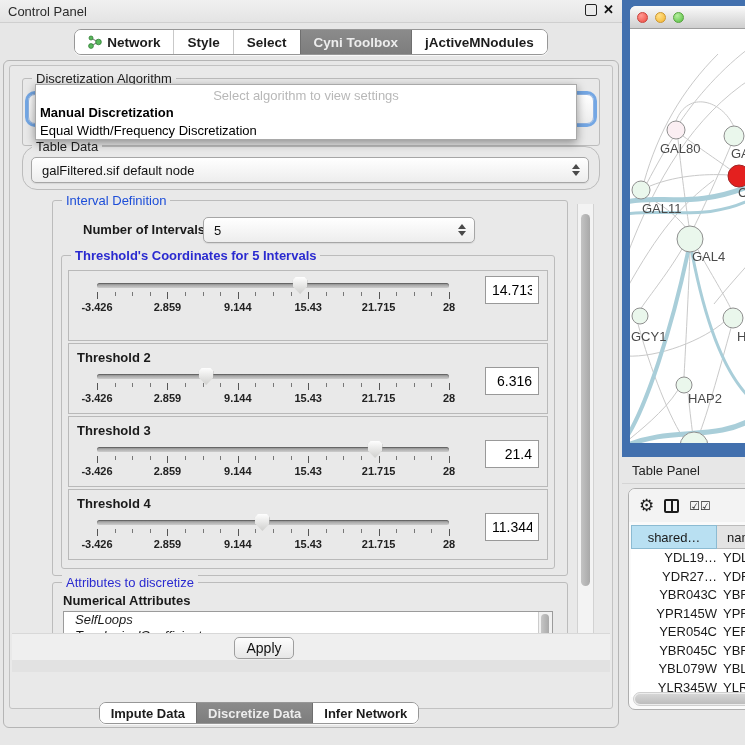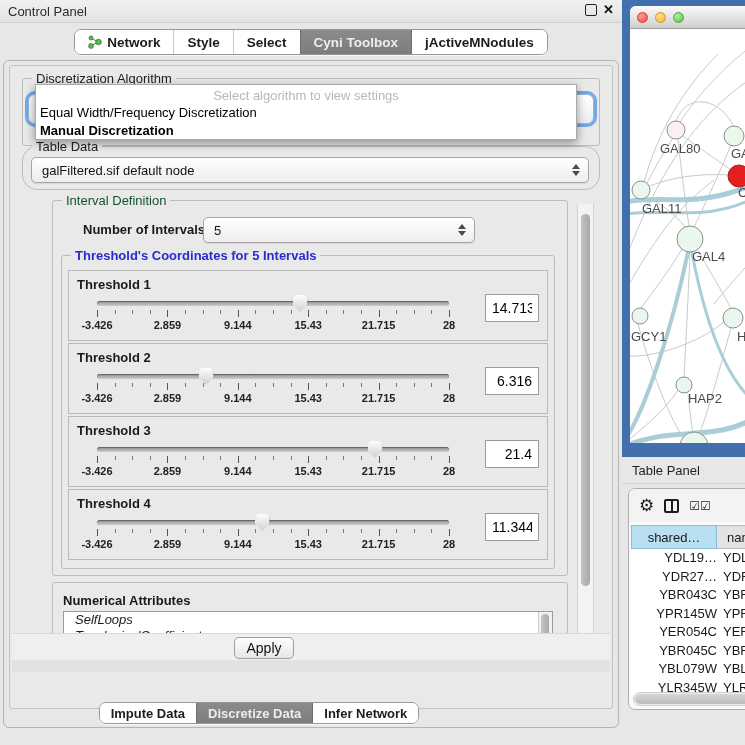--- a/index.html
+++ b/index.html
@@ -24,21 +24,21 @@
   .segbar .seg.dark + .seg{border-left:1px solid #6f6f6f;}
   .top-tabs{position:absolute;top:29px;left:0;right:0;display:flex;justify-content:center;}
   
   .outer-box{position:absolute;left:3px;top:60px;width:614px;height:666px;
     border:1px solid #b5b5b5;border-radius:6px;background:#e7e7e7;}
   .inner-box{position:absolute;left:5px;top:4px;width:602px;height:642px;
     border:1px solid #c2c2c2;border-radius:3px;background:#e9e9e9;}
   .group{position:absolute;border:1px solid #bcbcbc;border-radius:3px;}
   .group > .legend{position:absolute;top:-8px;left:9px;background:#e9e9e9;
     padding:0 4px;font-size:13px;font-weight:normal;}
-  .legend.green{color:#14532d;}
+  .legend.green{color:#1d4ed8;}
   .legend.blue{color:#2a2ad0;}
   .legend.plain{color:#222;}
   .disc-group{left:12px;top:12px;right:12px;height:66px;}
   .td-group{left:12px;top:80px;right:12px;height:42px;border-radius:15px;}
   .combo{position:absolute;border:1px solid #a6a6a6;border-radius:5px;
     background:linear-gradient(#ffffff,#ededed);display:flex;align-items:center;
     font-size:13px;color:#111;padding-left:10px;box-shadow:0 1px 1px rgba(0,0,0,.08);gap:32px;}
   .updown{margin-left:auto;margin-right:8px;display:flex;flex-direction:column;gap:2px;align-items:center;}
   .updown i{width:0;height:0;border-left:4px solid transparent;border-right:4px solid transparent;}
   .updown i.up{border-bottom:5px solid #4a4a4a;}
@@ -216,21 +216,20 @@
                     <i class="up"></i>
                     <i class="dn"></i>
                   </span>
               </div>
             </div>
 
             <div class="thr-group">
               <span class="legend">Threshold's Coordinates for 5 Intervals</span>
               <div class="thr-list" id="thrList">
   <div class="thr-box">
-    <div class="thr-label">Threshold 1</div>
     <div class="thr-row">
       <div class="slider">
         <div class="track"></div>
         <div class="thumb" style="left: 57.7%;"></div>
         <div class="ticks">
                           <i class="major" style="left: 0%;"></i>
                           <i style="left: 5%;"></i>
                           <i style="left: 10%;"></i>
                           <i style="left: 15%;"></i>
                           <i class="major" style="left: 20%;"></i>
@@ -387,20 +386,21 @@
                         </div>
       </div>
       <input class="thr-value" readonly="" value="11.344" style="">
     </div>
   </div>
 </div>
             </div>
           </div>
 
           <div class="group attrs-group">
+            <span class="legend blue">Attributes to discretize</span>
             <div class="attrs-title">Numerical Attributes</div>
             <div class="listbox" id="attrList">
               <div class="attr-item">SelfLoops</div>
                 <div class="attr-item">TopologicalCoefficient</div>
                 <div class="attr-item">BetweennessCentrality</div>
                 <div class="list-vscroll">
                   <div class="lthumb"></div>
                 </div>
             </div>
           </div>
@@ -427,22 +427,22 @@
               <span>Infer Network</span>
             </div>
           </div>
       </div>
     </div>
 
     <div class="alg-combo"></div>
 
     <div class="popup">
       <div class="prompt">Select algorithm to view settings</div>
+      <div class="opt boldopt">Manual Discretization</div>
       <div class="opt">Equal Width/Frequency Discretization</div>
-      <div class="opt boldopt">Manual Discretization</div>
     </div>
   </div>
 
   <div class="net-window">
     <div class="net-inner">
       <div class="net-titlebar">
         <span class="light red"></span>
         <span class="light yellow"></span>
         <span class="light green"></span>
       </div>

